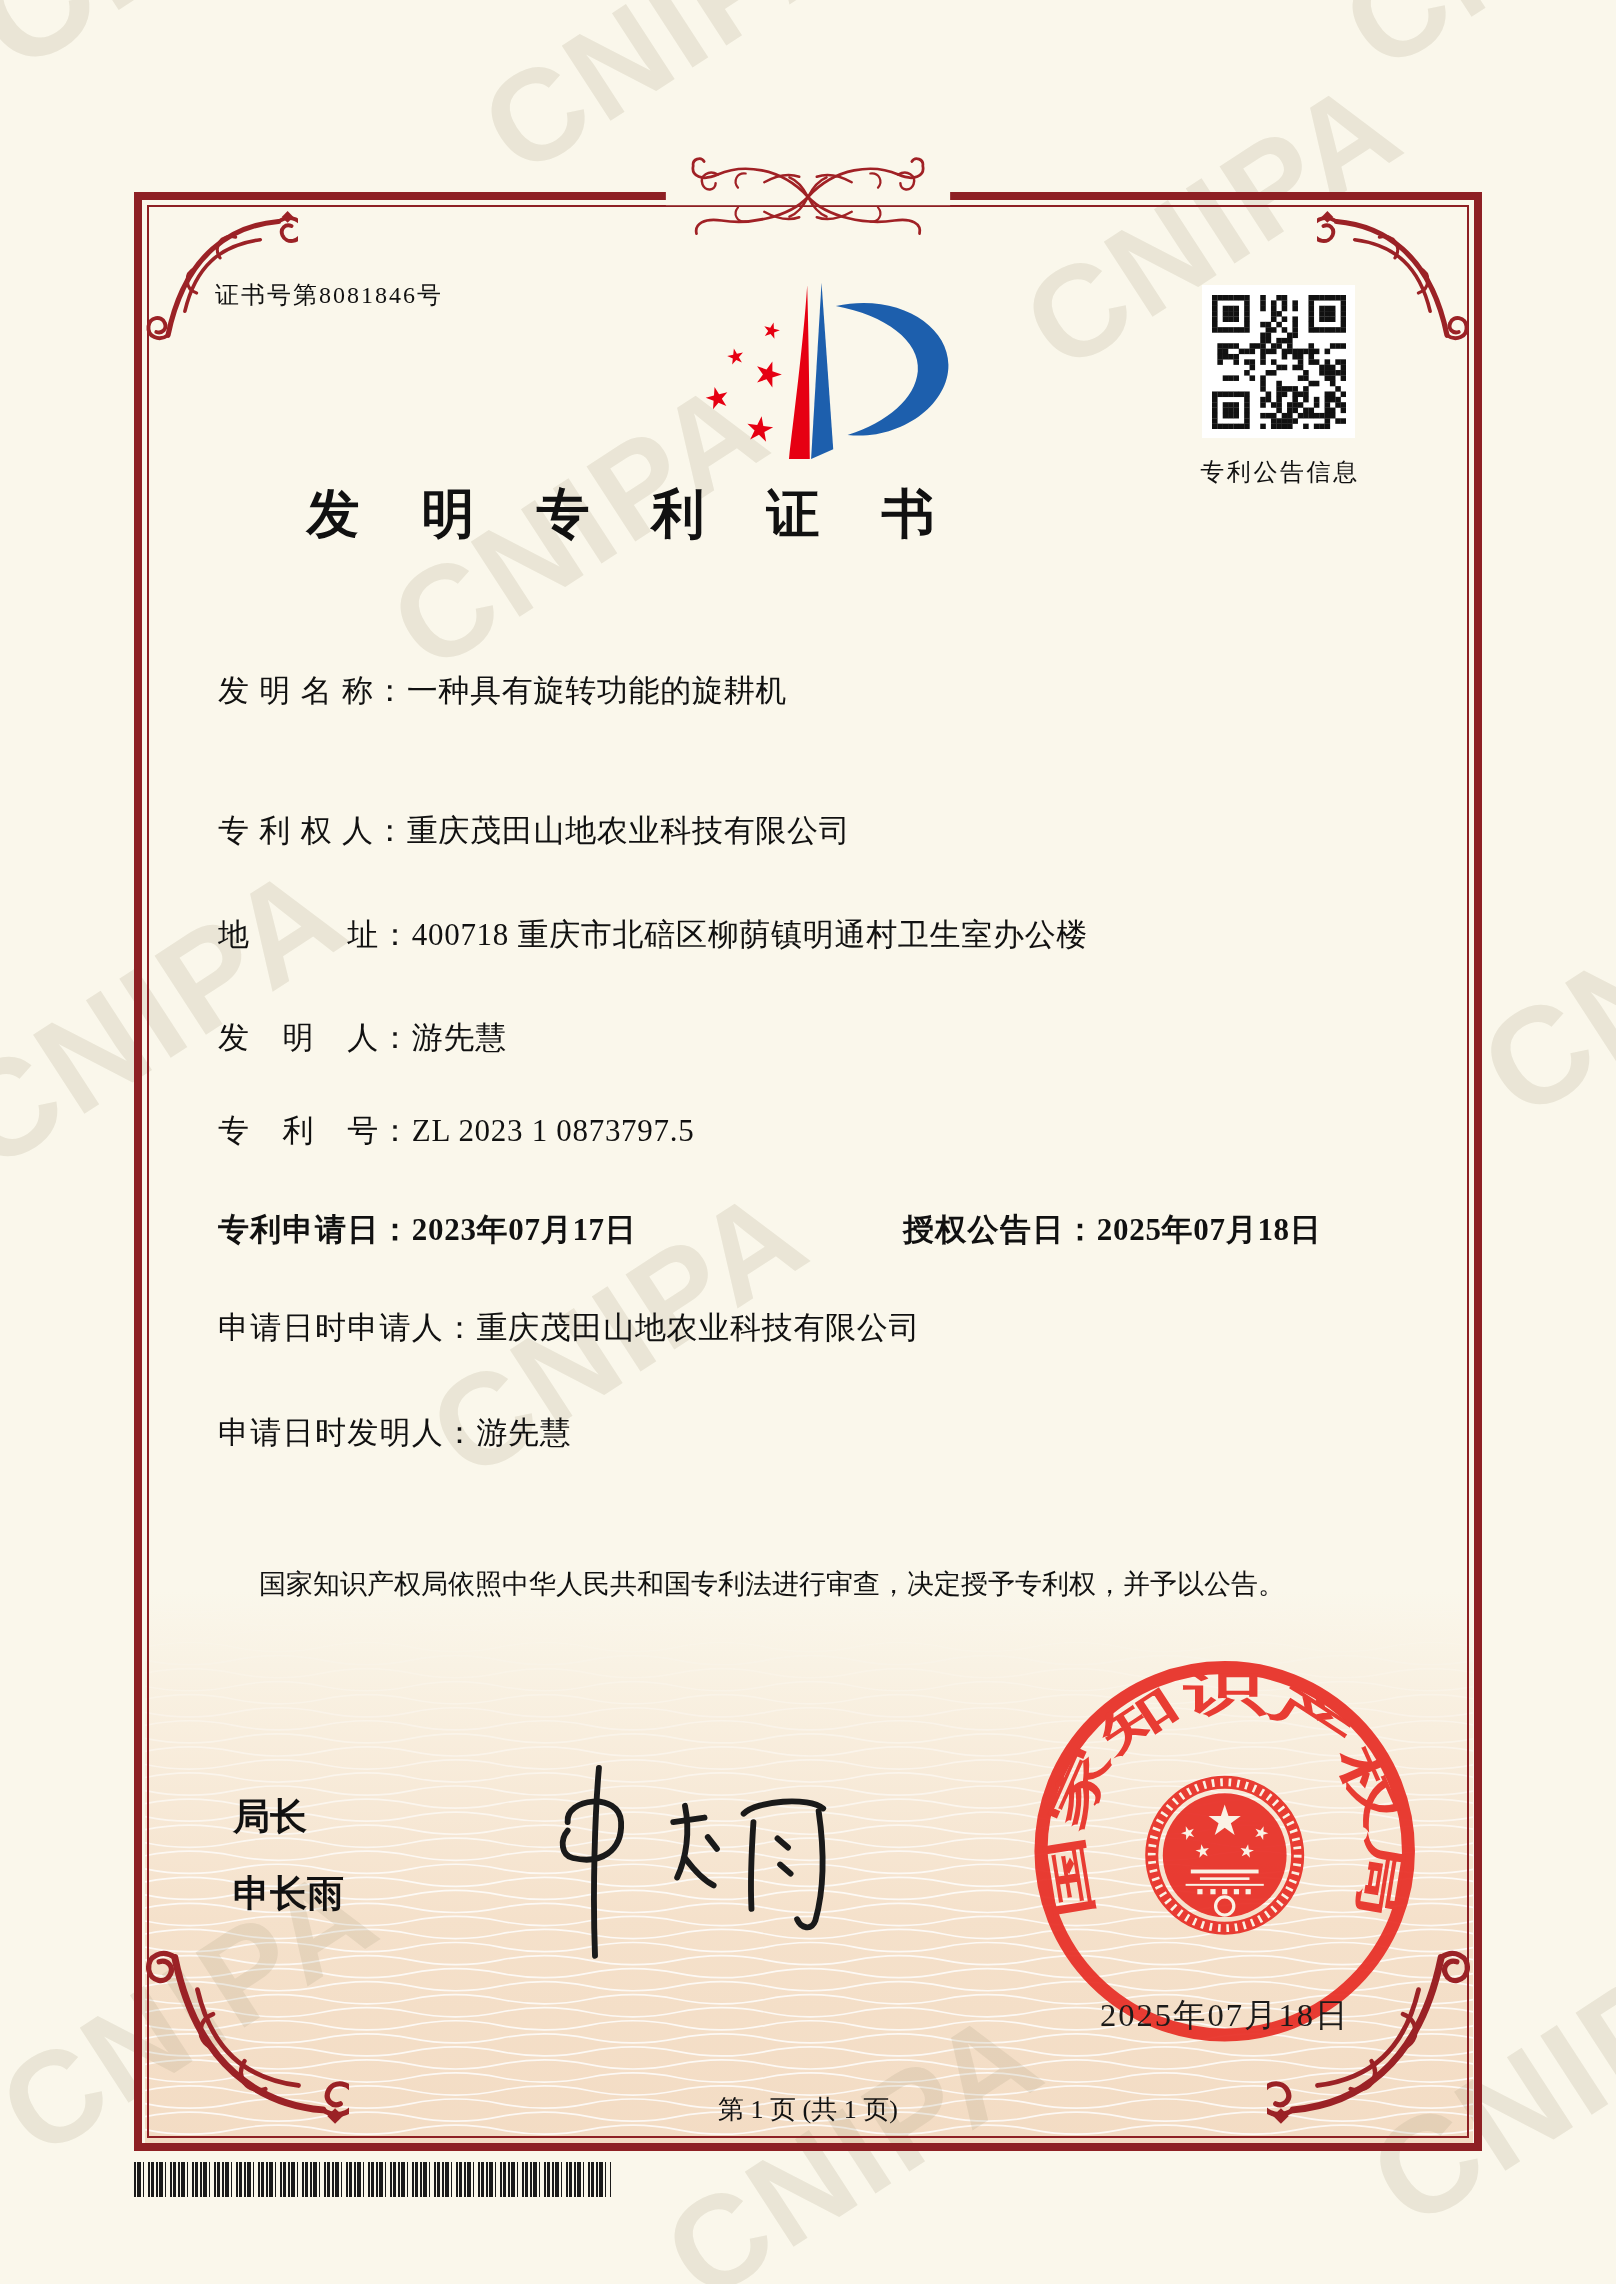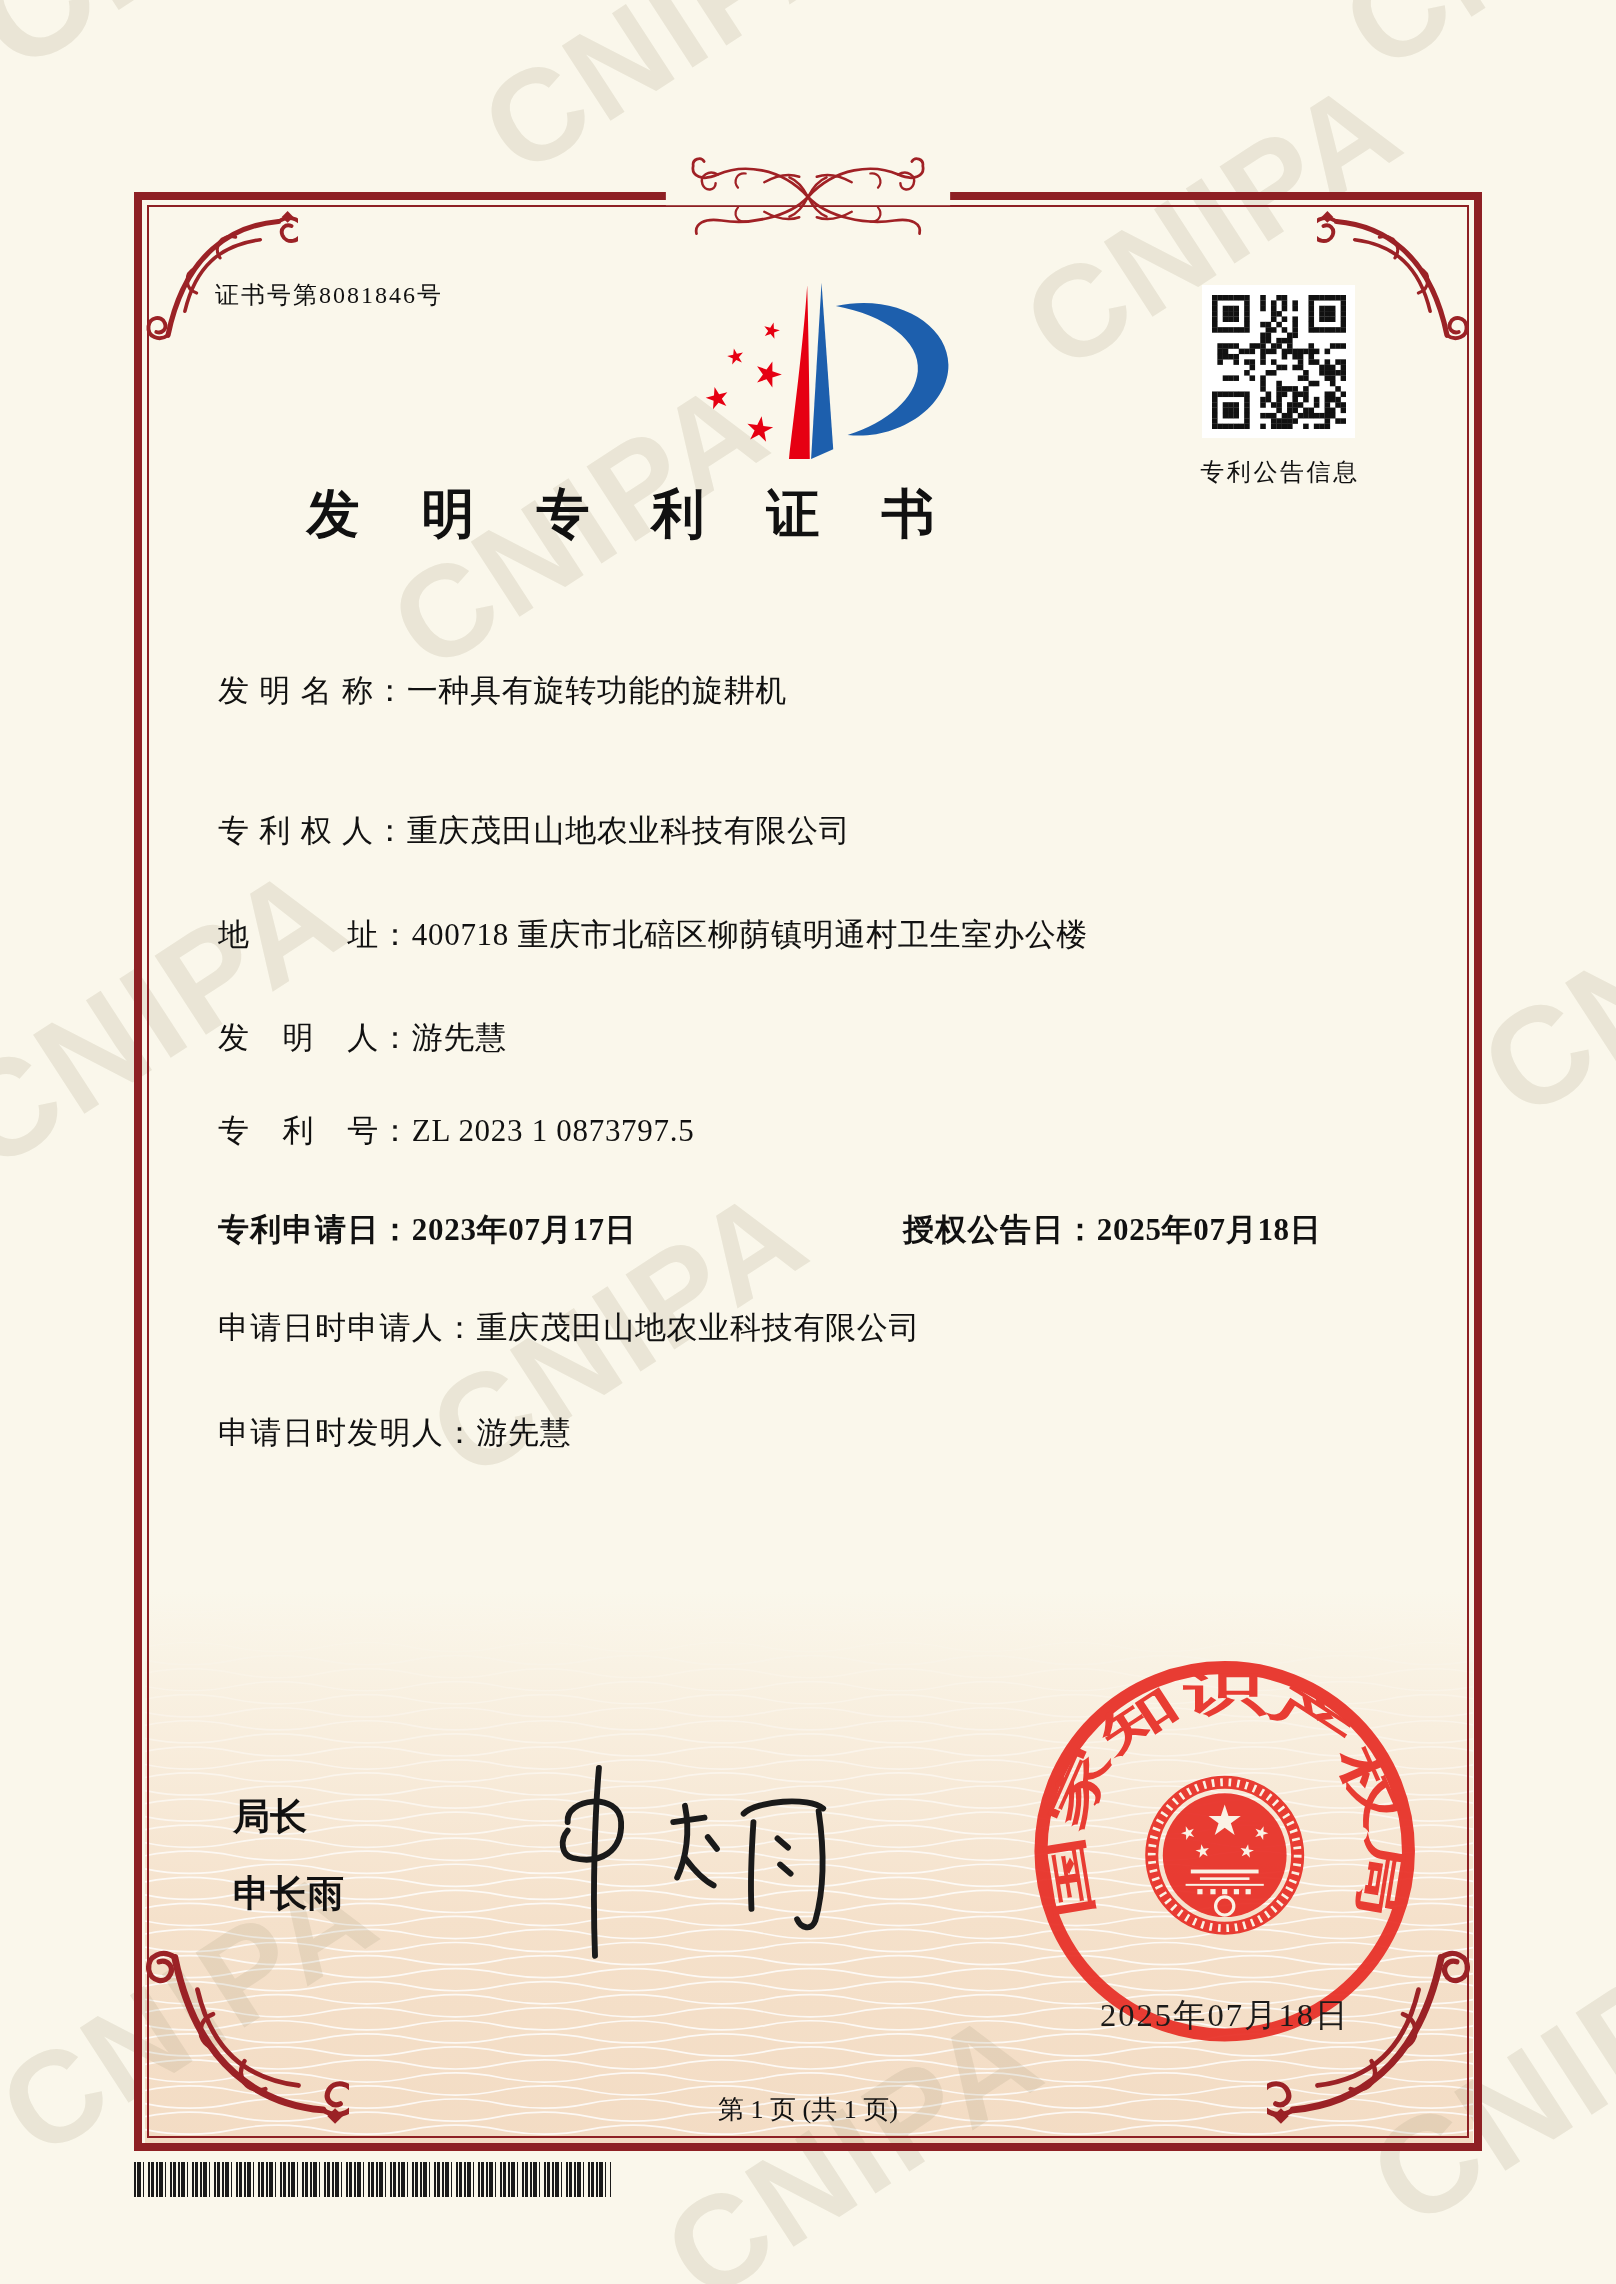--- a/index.html
+++ b/index.html
@@ -534,20 +534,21 @@
   </span>
 </div>
 <div class="row" id="row-orig-applicant">
   <span class="lbl">申请日时申请人：</span><span class="val">重庆茂田山地农业科技有限公司</span>
 </div>
 <div class="row" id="row-orig-inventor">
   <span class="lbl">申请日时发明人：</span><span class="val">游先慧</span>
 </div>
 
 <div id="statement" class="abs">
+  <div class="l1">国家知识产权局依照中华人民共和国专利法进行审查，决定授予专利权，并予以公告。</div>
 </div>
 
 <div id="signer-title" class="abs">局长</div>
 <div id="signer-name" class="abs">申长雨</div>
 
 <svg id="signature" class="abs" width="339" height="209" viewBox="0 0 520 320">
   <g fill="none" stroke="#1a1a1a" stroke-width="9" stroke-linecap="round">
     <path d="M118,12 C112,80 108,200 112,300"></path>
     <path d="M70,95 C66,58 150,48 152,95 C154,140 120,160 78,150 C60,146 58,122 70,108"></path>
     <path d="M250,70 C258,110 252,150 238,180"></path>

